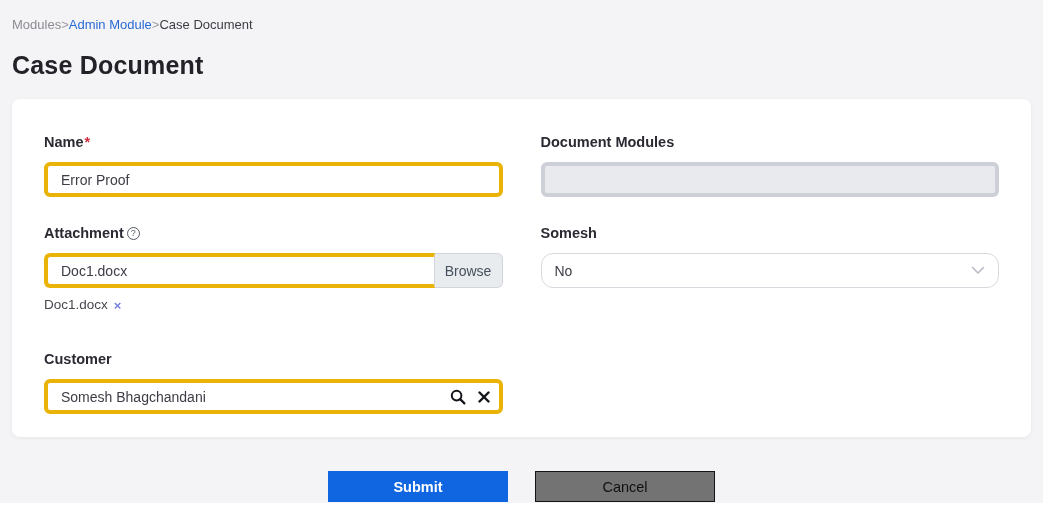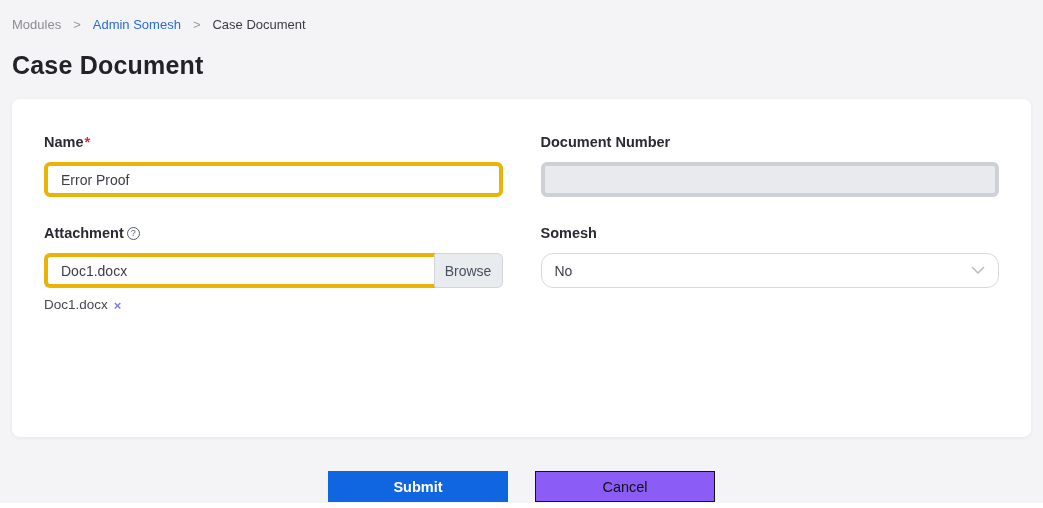--- a/index.html
+++ b/index.html
@@ -13,21 +13,21 @@
   }
   .page { padding: 0 12px; }
 
   
   .breadcrumb {
     padding-top: 17px;
     font-size: 13px;
     color: #8c8c94;
     display: flex;
     align-items: center;
-    gap: 12px;
+    gap: 0;
     line-height: 16px;
   }
   .bc-link { color: #2a6bd4; cursor: pointer; text-decoration: none; }
   .bc-current { color: #3c3c44; }
   .bc-sep { color: #9a9aa2; }
 
   
   h1 {
     margin-top: 18px;
     font-size: 25px;
@@ -177,42 +177,42 @@
     font-size: 14.5px;
     cursor: pointer;
   }
   .submit {
     background: #1065e0;
     border: 1px solid #1065e0;
     color: #ffffff;
     font-weight: 700;
   }
   .cancel {
-    background: #8b5cf6;
+    background: #737373;
     border: 1.5px solid #141414;
     color: #101010;
     font-weight: 400;
   }
 
   .footer-strip {
     position: absolute;
     left: 0; right: 0; bottom: 0;
     height: 5px;
     background: #ffffff;
   }
 </style>
 </head>
 <body>
 
 <div class="page">
 
   <nav class="breadcrumb">
     <span>Modules</span>
     <span class="bc-sep">&gt;</span>
-    <a class="bc-link">Admin Somesh</a>
+    <a class="bc-link">Admin Module</a>
     <span class="bc-sep">&gt;</span>
     <span class="bc-current">Case Document</span>
   </nav>
 
   <h1>Case Document</h1>
 
   <div class="card">
 
     <div class="col-left">
 
@@ -232,27 +232,43 @@
         <div class="input-group">
           <input type="text" value="Doc1.docx" style="">
           <button class="browse">Browse</button>
         </div>
         <div class="chip">
           <span>Doc1.docx</span>
           <span class="remove">×</span>
         </div>
       </div>
 
+      <div class="group customer">
+        <label>Customer</label>
+        <div class="lookup">
+          <input type="text" value="Somesh Bhagchandani" style="">
+          <span class="icons">
+            <svg width="16" height="16" viewBox="0 0 16 16">
+              <circle cx="6.6" cy="6.6" r="4.8" fill="none" stroke="#15151c" stroke-width="2"></circle>
+              <line x1="10.4" y1="10.4" x2="14.4" y2="14.4" stroke="#15151c" stroke-width="2.2" stroke-linecap="round"></line>
+            </svg>
+            <svg width="12" height="12" viewBox="0 0 12 12">
+              <line x1="1.5" y1="1.5" x2="10.5" y2="10.5" stroke="#15151c" stroke-width="2.4" stroke-linecap="round"></line>
+              <line x1="10.5" y1="1.5" x2="1.5" y2="10.5" stroke="#15151c" stroke-width="2.4" stroke-linecap="round"></line>
+            </svg>
+          </span>
+        </div>
+      </div>
 
     </div>
 
     <div class="col-right">
 
       <div class="group">
-        <label>Document Number</label>
+        <label>Document Modules</label>
         <input type="text" class="disabled" disabled="" value="" style="">
       </div>
 
       <div class="group">
         <label>Somesh</label>
         <div class="select">
           <span>No</span>
           <svg width="14" height="9" viewBox="0 0 14 9">
             <polyline points="1.5,1.5 7,7 12.5,1.5" fill="none" stroke="#b8bcc5" stroke-width="1.6" stroke-linecap="round" stroke-linejoin="round"></polyline>
           </svg>

